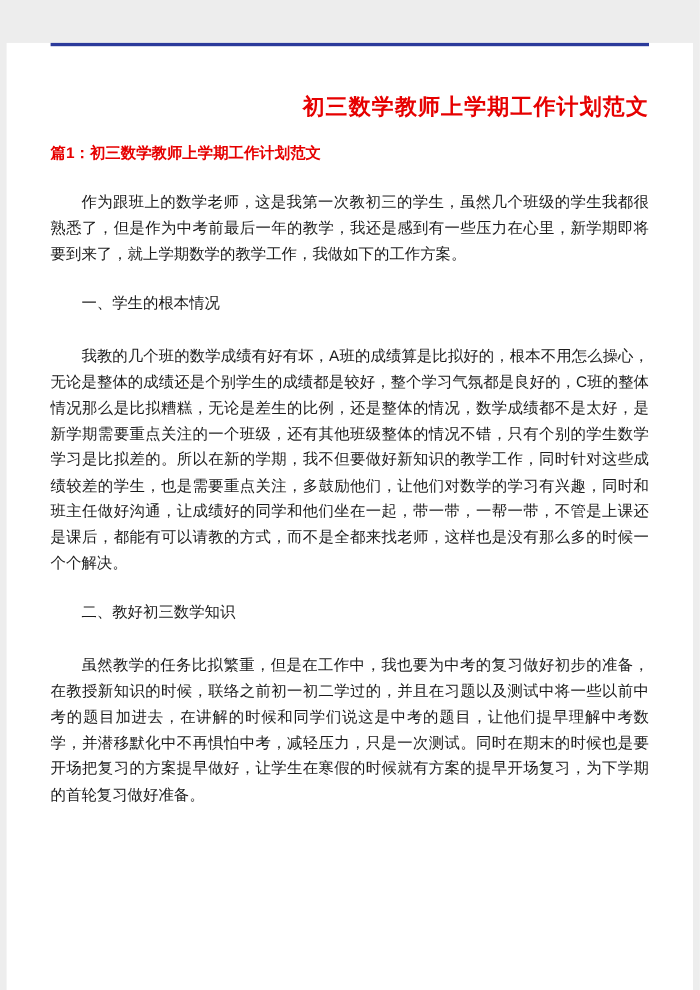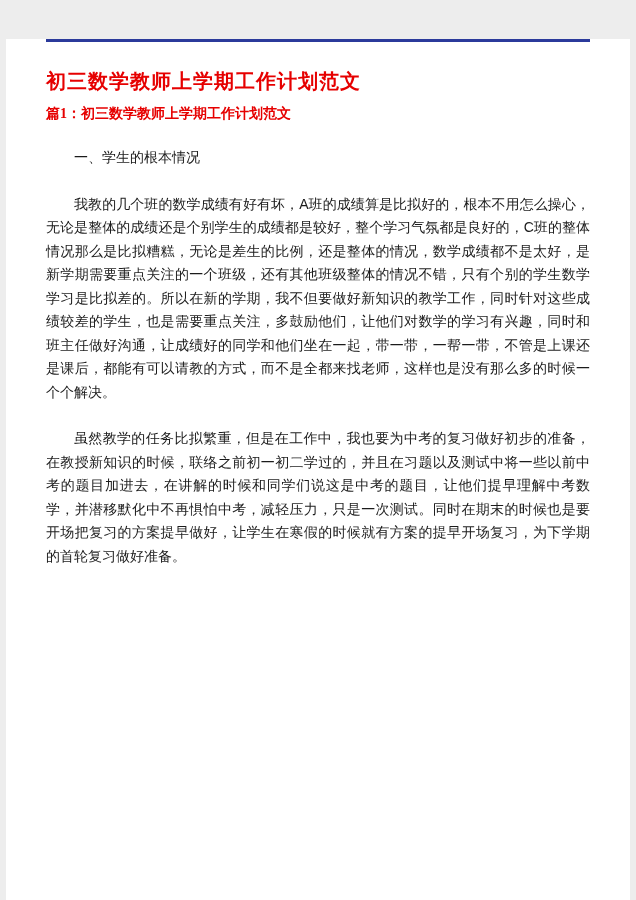--- a/index.html
+++ b/index.html
@@ -19,51 +19,53 @@
   }
   .rule {
     height: 3px;
     background: var(--divider-blue, #2b3a9b);
   }
   .rule.top { margin-top: 39px; }
   .doc-title {
     color: var(--accent-red, #e60000);
     font-size: 20px;
     font-weight: bold;
-    text-align: left;
-    margin-top: 26px;
+    text-align: right;
+    margin-top: 42px;
     letter-spacing: 1px;
   }
   .doc-subtitle {
     color: var(--accent-red, #e60000);
     font-size: 14px;
     font-weight: bold;
-    margin-top: 10px;
-    font-family: Liberation Serif, serif;
+    margin-top: 20px;
   }
   .doc-body { padding-bottom: 10px; }
   .para {
     font-size: 14px;
     line-height: 23.5px;
     color: var(--text-color, #1b1b1b);
     text-align: justify;
     text-indent: 2em;
     margin-top: 23px;
     word-break: break-all;
   }
   .para.heading {
     margin-top: 23px;
+    font-family: Liberation Mono, monospace;
   }
 </style>
 </head>
 <body>
 
 <div class="page">
   <div class="rule top"></div>
   <h1 class="doc-title">初三数学教师上学期工作计划范文</h1>
   <h2 class="doc-subtitle">篇1：初三数学教师上学期工作计划范文</h2>
   <div class="doc-body" id="doc-body">
+      <p class="para">作为跟班上的数学老师，这是我第一次教初三的学生，虽然几个班级的学生我都很熟悉了，但是作为中考前最后一年的教学，我还是感到有一些压力在心里，新学期即将要到来了，就上学期数学的教学工作，我做如下的工作方案。</p>
       <p class="para heading">一、学生的根本情况</p>
       <p class="para">我教的几个班的数学成绩有好有坏，A班的成绩算是比拟好的，根本不用怎么操心，无论是整体的成绩还是个别学生的成绩都是较好，整个学习气氛都是良好的，C班的整体情况那么是比拟糟糕，无论是差生的比例，还是整体的情况，数学成绩都不是太好，是新学期需要重点关注的一个班级，还有其他班级整体的情况不错，只有个别的学生数学学习是比拟差的。所以在新的学期，我不但要做好新知识的教学工作，同时针对这些成绩较差的学生，也是需要重点关注，多鼓励他们，让他们对数学的学习有兴趣，同时和班主任做好沟通，让成绩好的同学和他们坐在一起，带一带，一帮一带，不管是上课还是课后，都能有可以请教的方式，而不是全都来找老师，这样也是没有那么多的时候一个个解决。</p>
+      <p class="para heading">二、教好初三数学知识</p>
       <p class="para">虽然教学的任务比拟繁重，但是在工作中，我也要为中考的复习做好初步的准备，在教授新知识的时候，联络之前初一初二学过的，并且在习题以及测试中将一些以前中考的题目加进去，在讲解的时候和同学们说这是中考的题目，让他们提早理解中考数学，并潜移默化中不再惧怕中考，减轻压力，只是一次测试。同时在期末的时候也是要开场把复习的方案提早做好，让学生在寒假的时候就有方案的提早开场复习，为下学期的首轮复习做好准备。</p>
     </div>
 
 </div>
 
 </body></html>

